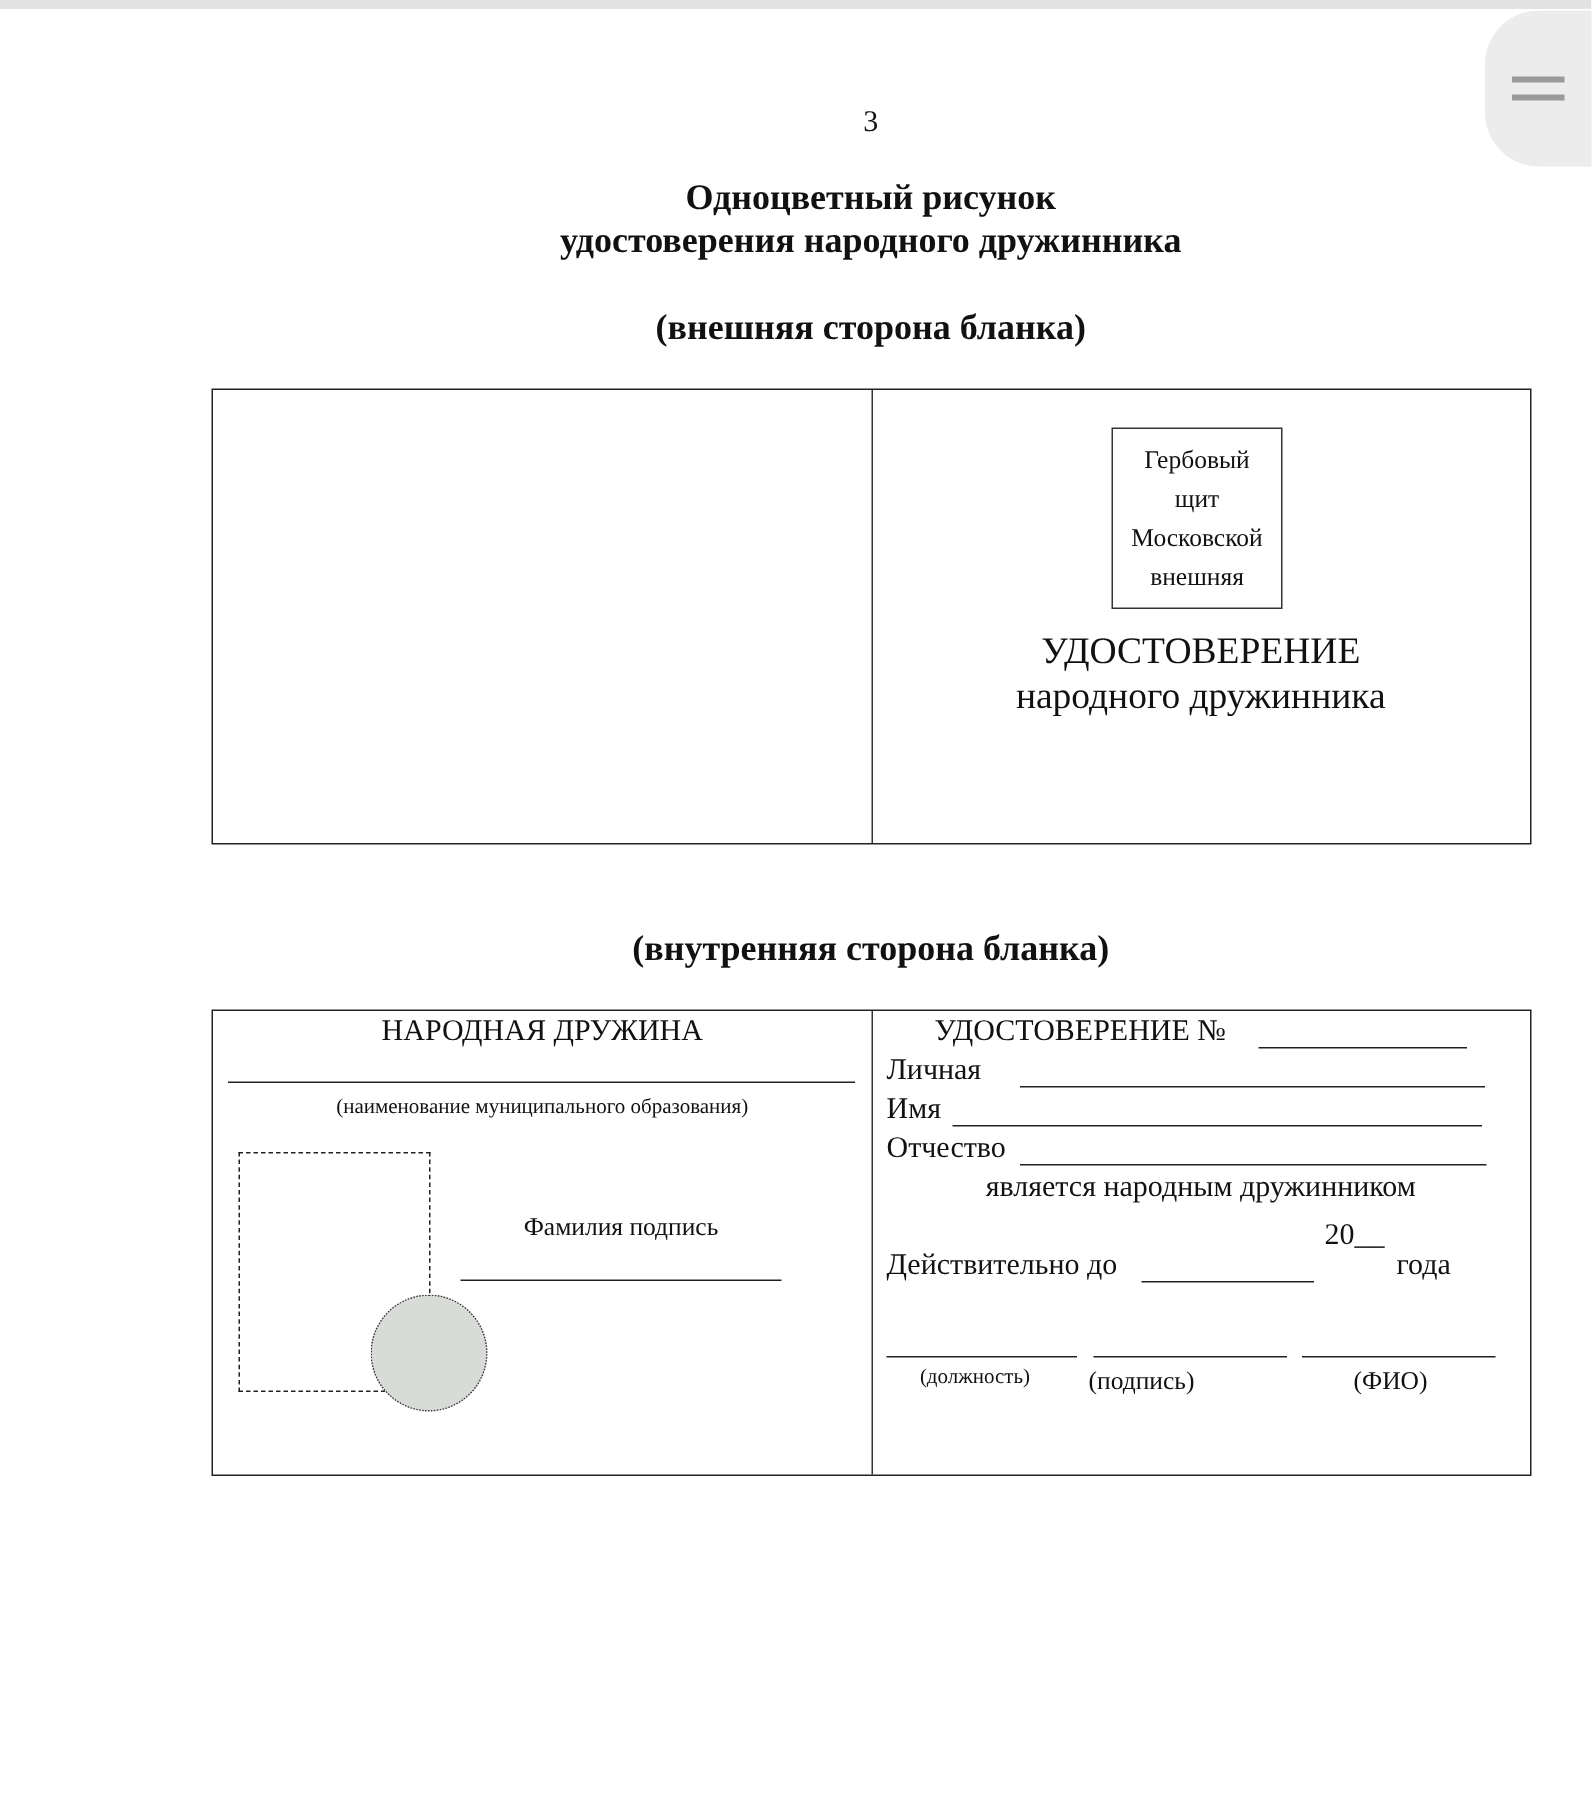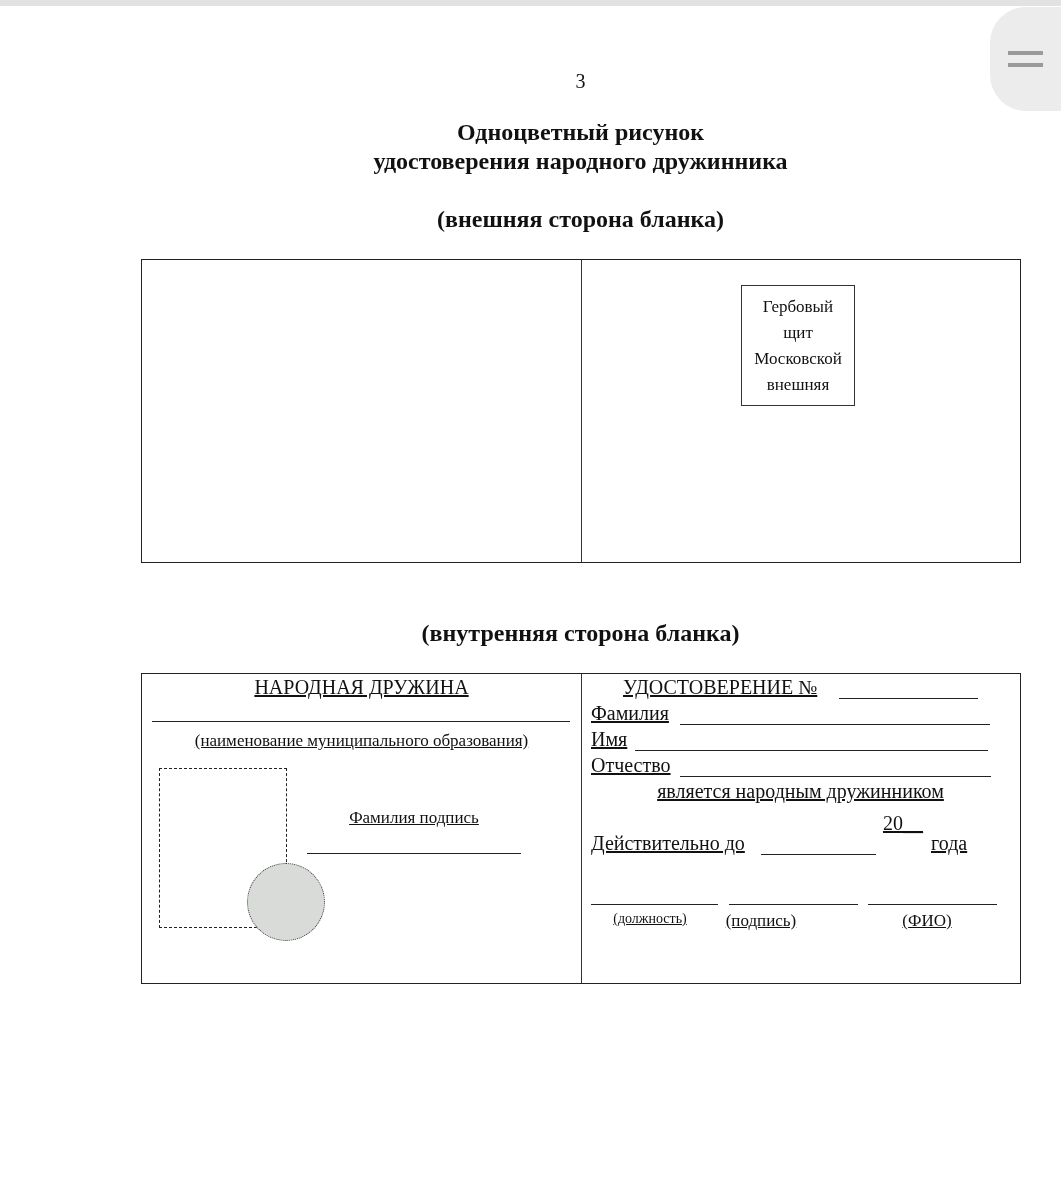--- a/index.html
+++ b/index.html
@@ -32,21 +32,21 @@
   .tbl .divider { position: absolute; top: 0; bottom: 0; width: 0; border-left: 1.5px solid #333; }
 
   .crest-box {
     position: absolute; left: 741px; top: 285px; width: 114px; height: 121px;
     border: 1.5px solid #333; box-sizing: border-box;
     display: flex; flex-direction: column; justify-content: center; align-items: center;
     font-size: 17px; line-height: 26px; text-align: center;
   }
   .cert-title { left: 581px; width: 439px; top: 420px; font-size: 25px; line-height: 30px; }
 
-  .txt { position: absolute; white-space: nowrap; font-size: 20px; text-decoration: underline; }
+  .txt { position: absolute; white-space: nowrap; font-size: 20px; }
   .uline { position: absolute; height: 0; border-top: 1.2px solid #222; }
 
   .photo-box {
     position: absolute; left: 159px; top: 768px; width: 128px; height: 160px;
     border: 1.3px dashed #222; box-sizing: border-box;
   }
   .stamp {
     position: absolute; left: 247px; top: 863px; width: 78px; height: 78px;
     border-radius: 50%; background: #d8dbd7; border: 1.3px dotted #333; box-sizing: border-box;
   }
@@ -72,42 +72,44 @@
 <div class="tbl" style="left:141px;top:259px;width:880px;height:304px">
   <div class="divider" style="left:439px"></div>
 </div>
 <div class="crest-box">
   <div>Гербовый</div>
   <div>щит</div>
   <div>Московской</div>
   <div>внешняя</div>
 </div>
 <div class="abs center cert-title">
+  <div>УДОСТОВЕРЕНИЕ</div>
+  <div>народного дружинника</div>
 </div>
 
 <div class="abs center subhead" style="top:620px">(внутренняя сторона бланка)</div>
 
 <div class="tbl" style="left:141px;top:673px;width:880px;height:311px">
   <div class="divider" style="left:439px"></div>
 </div>
 
 <div class="txt center" style="left:142px;width:439px;top:676px">НАРОДНАЯ ДРУЖИНА</div>
 <div class="uline" style="left:152px;width:418px;top:721px"></div>
-<div class="txt center" style="left:142px;width:439px;top:731px;font-size:17px">(наименование муниципального образования)</div>
+<div class="txt center" style="left:142px;width:439px;top:731px;font-size:14px">(наименование муниципального образования)</div>
 
 <div class="photo-box"></div>
 <div class="stamp"></div>
 
 <div class="txt center" style="left:307px;width:214px;top:808px;font-size:17px">Фамилия подпись</div>
 <div class="uline" style="left:307px;width:214px;top:853px"></div>
 
 <div class="txt" style="left:623px;top:676px">УДОСТОВЕРЕНИЕ №</div>
 <div class="uline" style="left:839px;width:139px;top:698px"></div>
 
-<div class="txt" style="left:591px;top:702px">Фамилия</div>
+<div class="txt" style="left:591px;top:702px">Личная</div>
 <div class="uline" style="left:680px;width:310px;top:724px"></div>
 
 <div class="txt" style="left:591px;top:728px">Имя</div>
 <div class="uline" style="left:635px;width:353px;top:750px"></div>
 
 <div class="txt" style="left:591px;top:754px">Отчество</div>
 <div class="uline" style="left:680px;width:311px;top:776px"></div>
 
 <div class="txt center" style="left:581px;width:439px;top:780px">является народным дружинником</div>
 

